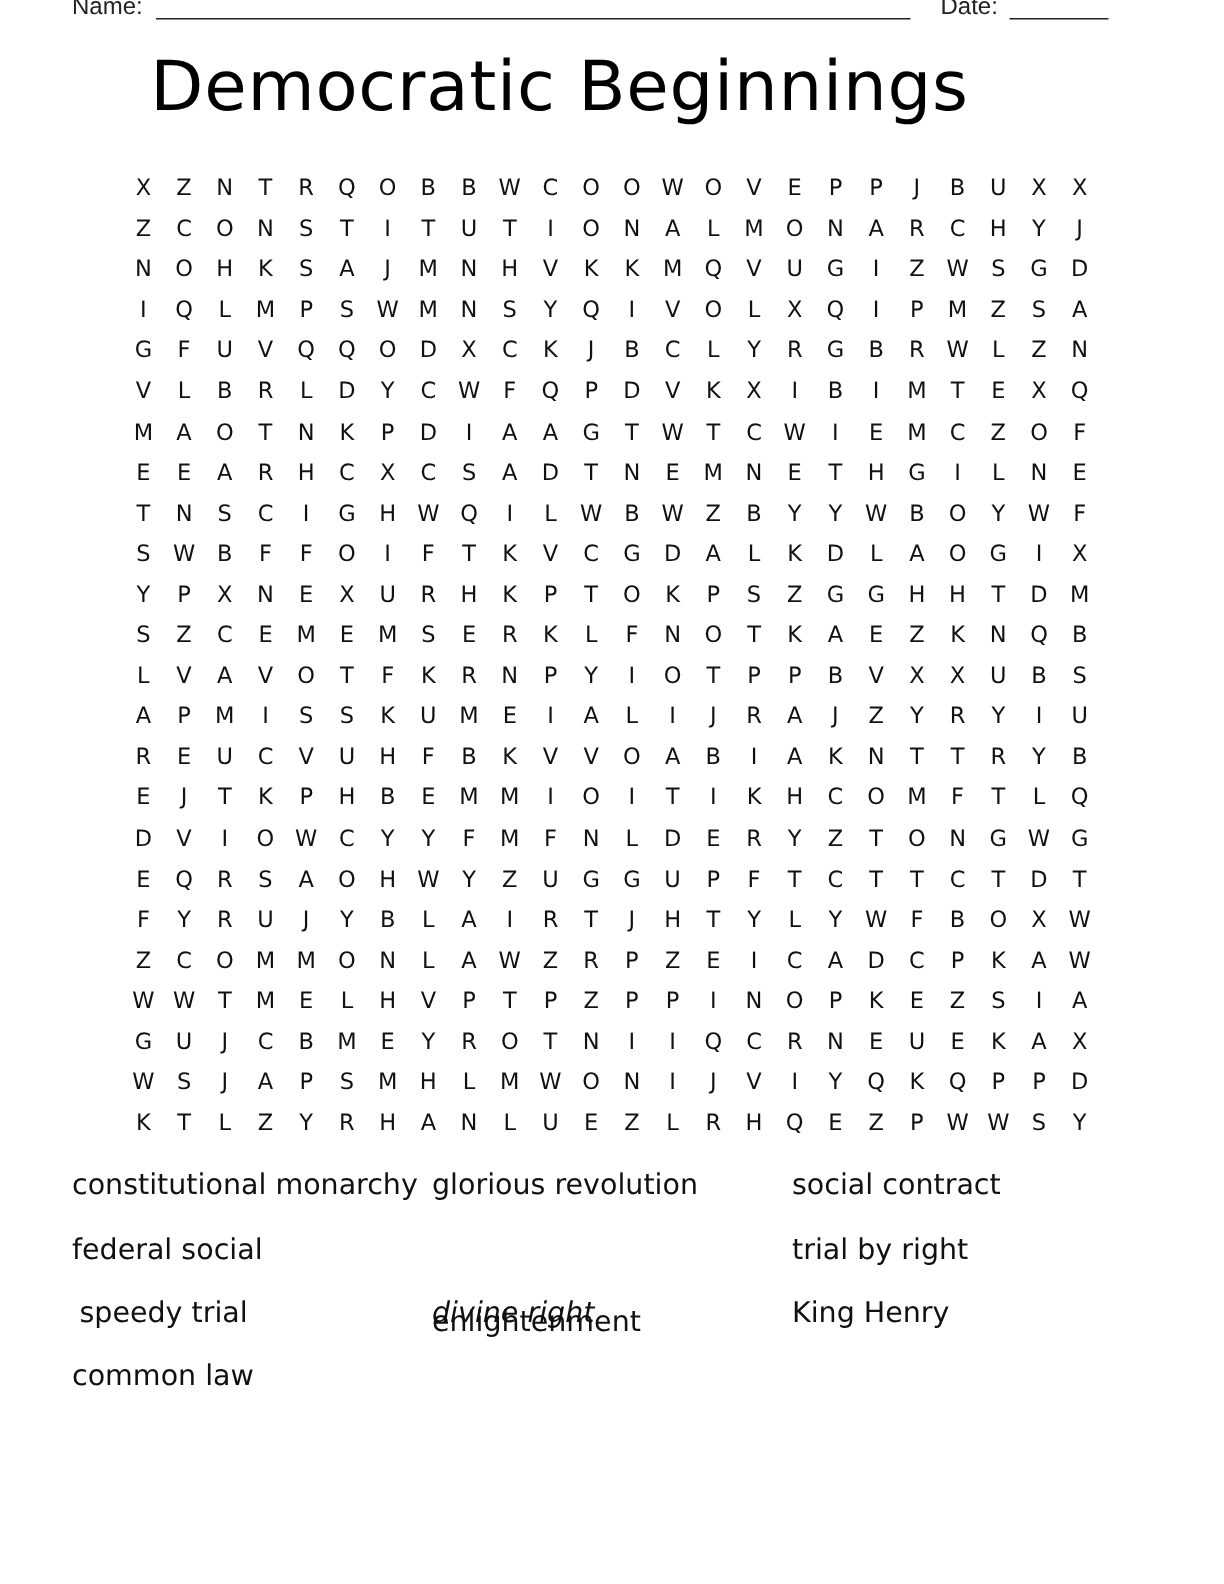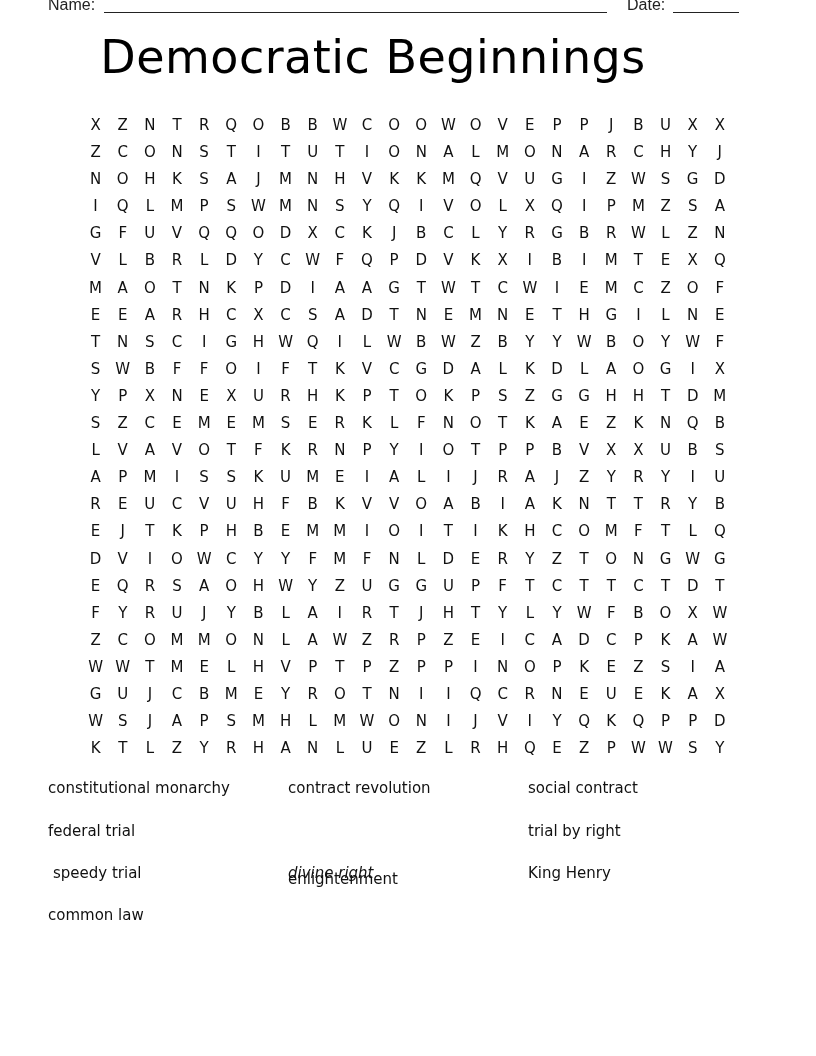--- a/index.html
+++ b/index.html
@@ -17,21 +17,21 @@
     font-family: "DejaVu Sans", sans-serif; font-size: 46px; letter-spacing: 0.5px; color: #000;
   }
   .grid { position: absolute; left: 82px; top: 113px; }
   .grid-row { display: flex; height: 27.1px; }
   .cell {
     width: 27.15px; text-align: center; line-height: 24px;
     font-family: "DejaVu Sans", sans-serif; font-size: 15px; color: #111;
   }
   .words { position: absolute; left: 48px; top: 779px; width: 720px; }
   .word {
-    position: absolute; font-family: "DejaVu Sans", sans-serif; font-size: 15px; color: #111; white-space: nowrap;
+    position: absolute; font-family: "DejaVu Sans", sans-serif; font-size: 19px; color: #111; white-space: nowrap;
   }
 </style>
 </head>
 <body>
 
 <div class="header-line">
   <span class="name-label">Name:</span>
   <span class="name-blank"></span>
   <span class="date-label">Date:</span>
   <span class="date-blank"></span>
@@ -661,22 +661,22 @@
       <span class="cell">P</span>
       <span class="cell">W</span>
       <span class="cell">W</span>
       <span class="cell">S</span>
       <span class="cell">Y</span>
     </div>
   </div>
 
 <div class="words" id="words">
     <span class="word" style="left: 0px; top: 0px;">constitutional monarchy</span>
-    <span class="word" style="left: 240px; top: 0px;">contract revolution</span>
+    <span class="word" style="left: 240px; top: 0px;">glorious revolution</span>
     <span class="word" style="left: 480px; top: 0px;">social contract</span>
-    <span class="word" style="left: 0px; top: 43px;">federal trial</span>
+    <span class="word" style="left: 0px; top: 43px;">federal social</span>
     <span class="word" style="left: 240px; top: 43px; margin-top: 48px;">enlightenment</span>
     <span class="word" style="left: 480px; top: 43px;">trial by right</span>
     <span class="word" style="left: 5px; top: 85px;">speedy trial</span>
     <span class="word" style="left: 240px; top: 85px; font-style: italic;">divine right</span>
     <span class="word" style="left: 480px; top: 85px;">King Henry</span>
     <span class="word" style="left: 0px; top: 127px; text-align: right;">common law</span>
   </div>
 
 </body></html>

